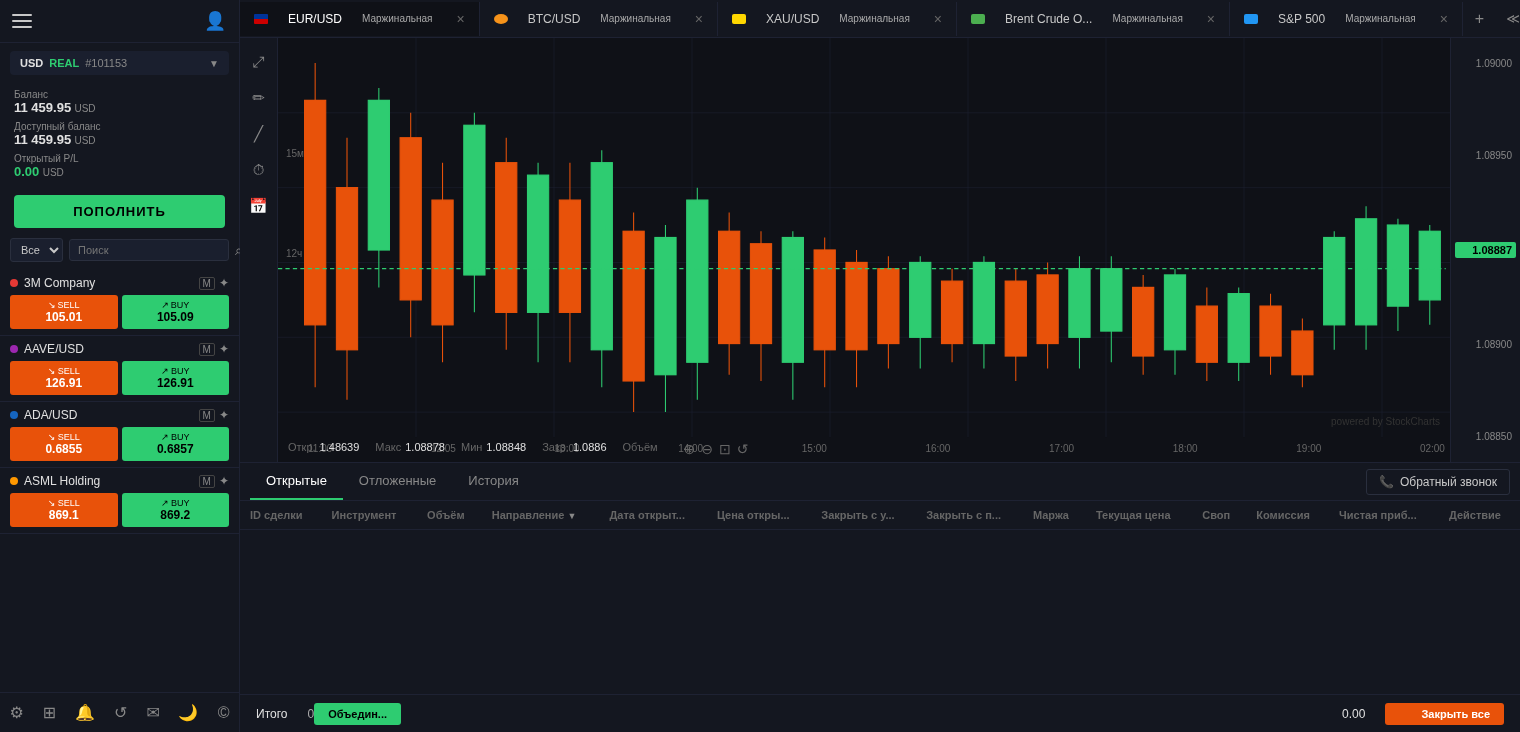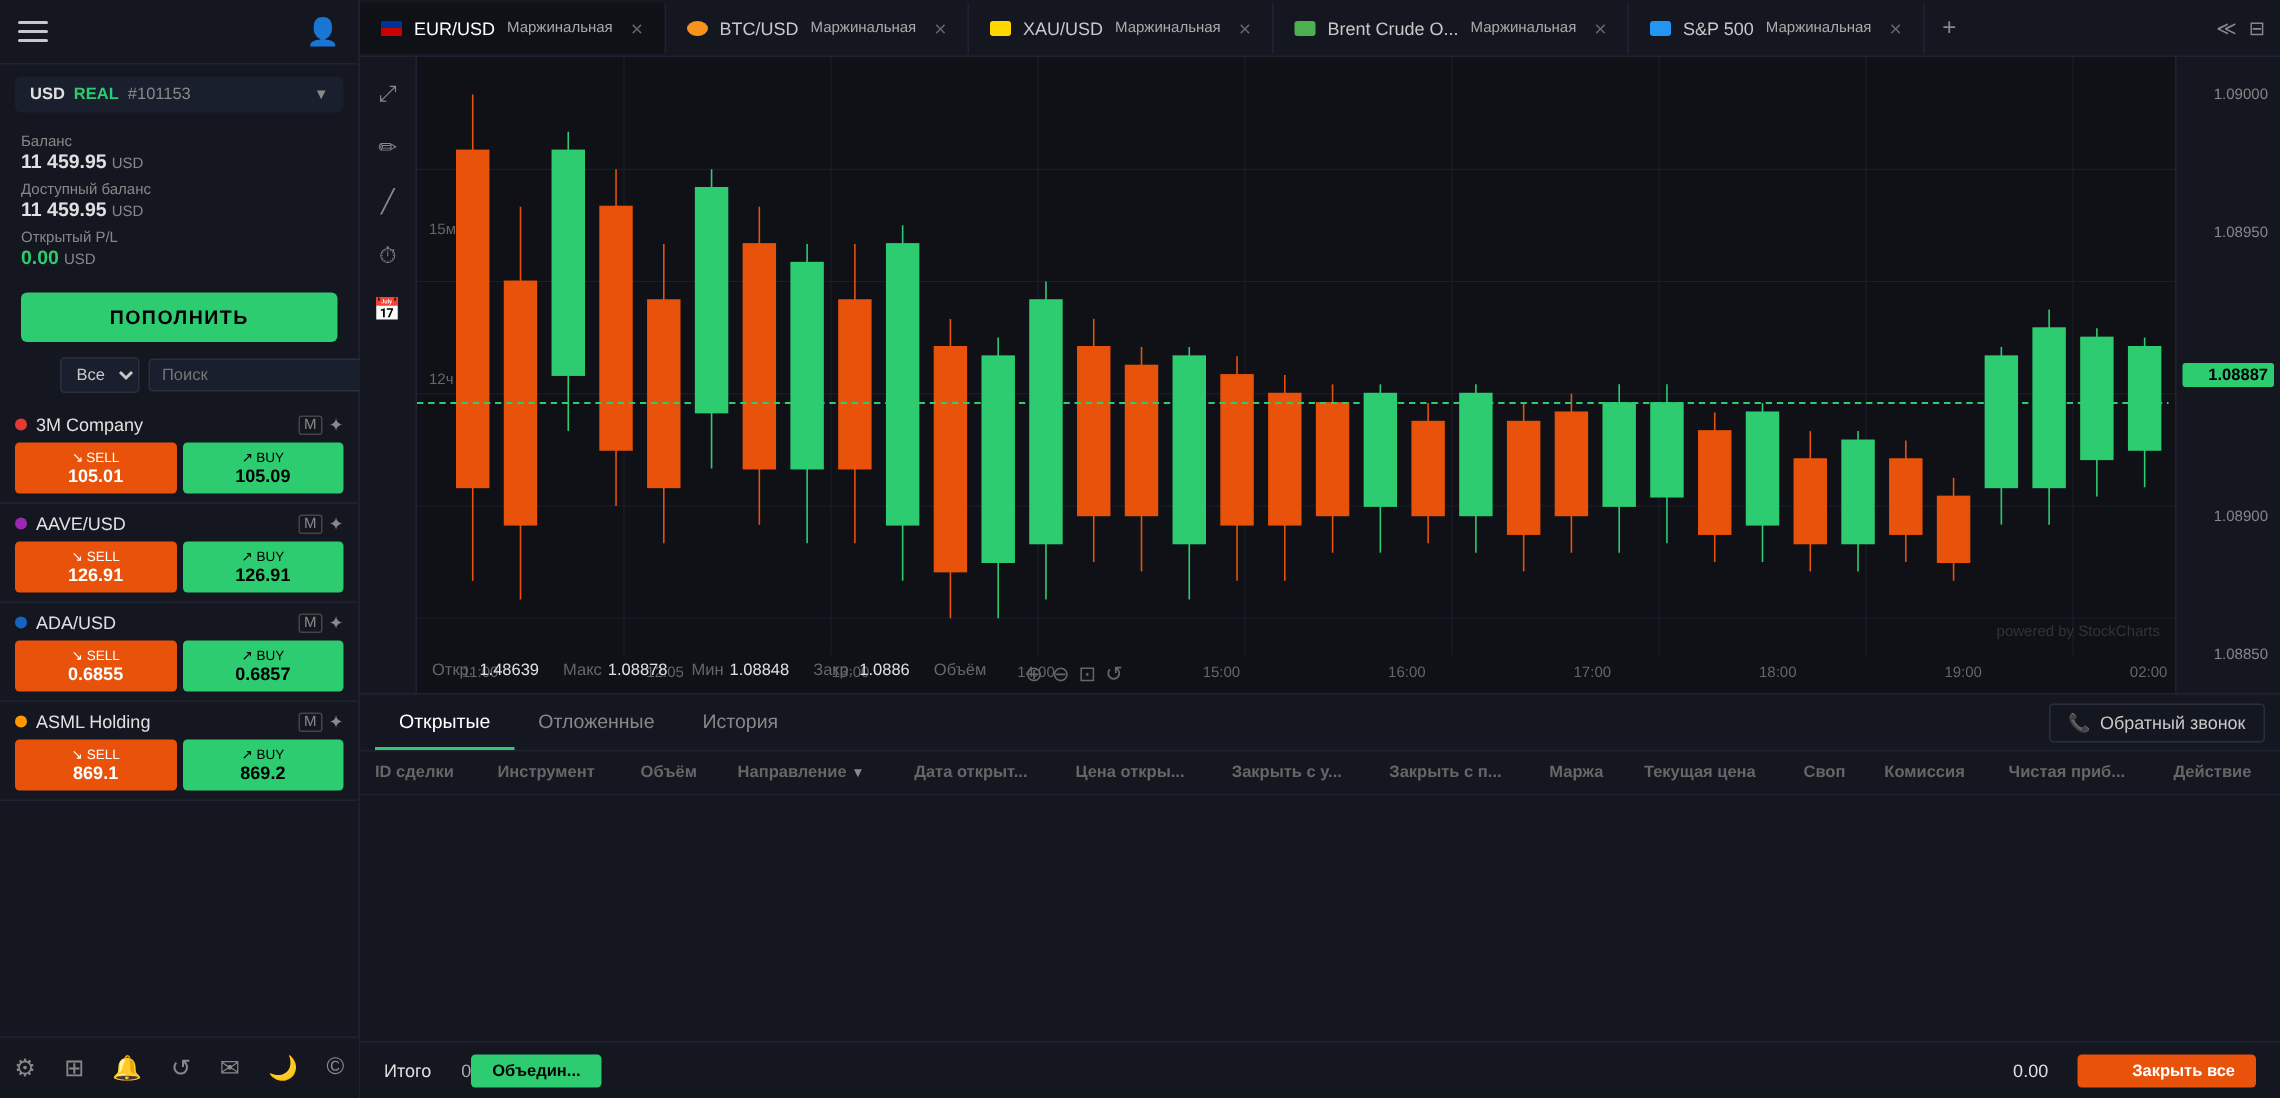--- a/index.html
+++ b/index.html
@@ -87,21 +87,21 @@
       font-weight: bold;
       letter-spacing: 1px;
       cursor: pointer;
     }
 
     .search-row {
       display: flex; gap: 6px; padding: 0 10px 8px; align-items: center;
     }
     .filter-select {
       background: #1a1f2e; border: 1px solid #2a2f3e; color: #c8c8c8;
-      border-radius: 3px; padding: 4px 6px; font-size: 11px; width: 70px; margin-left: 30px;
+      border-radius: 3px; padding: 4px 6px; font-size: 11px; width: 70px;
     }
     .search-input {
       flex: 1; background: #1a1f2e; border: 1px solid #2a2f3e; color: #c8c8c8;
       border-radius: 3px; padding: 4px 8px; font-size: 11px;
     }
     .search-icon-btn {
       background: none; border: none; color: #888; cursor: pointer; font-size: 14px;
     }
 
     .instrument-list {
@@ -169,21 +169,21 @@
     
     .tabs-bar {
       display: flex;
       align-items: center;
       background: #141720;
       border-bottom: 1px solid #1e2233;
       padding: 0;
       min-height: 38px;
     }
     .tab {
-      display: flex; align-items: center; gap: 8px;
+      display: flex; align-items: center; gap: 20px;
       padding: 9px 14px;
       border-right: 1px solid #1e2233;
       cursor: pointer;
       font-size: 12px;
       color: #c8c8c8;
       white-space: nowrap;
     }
     .tab.active {
       background: #0f1117;
       color: #fff;

